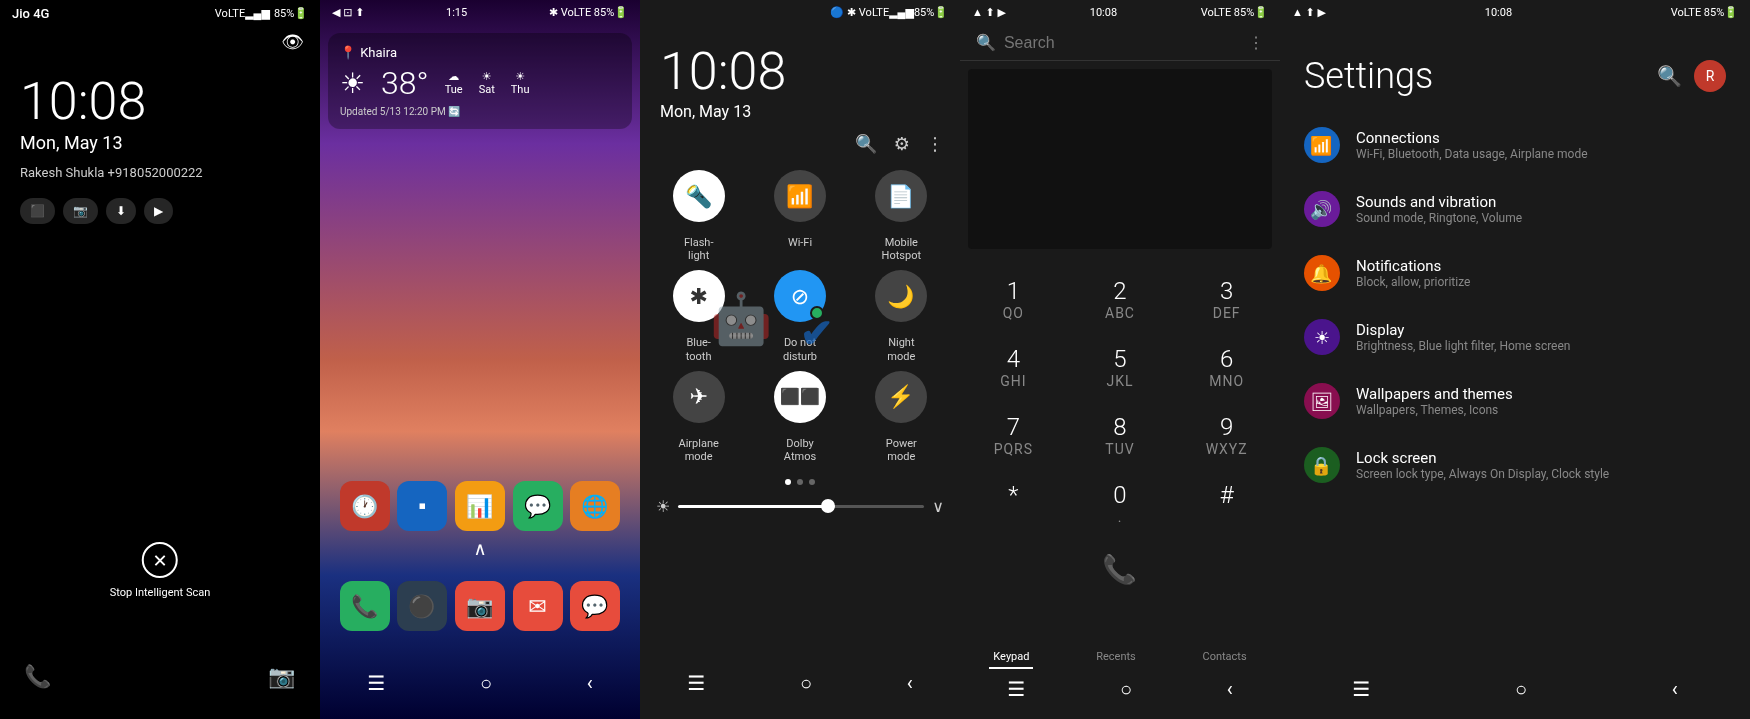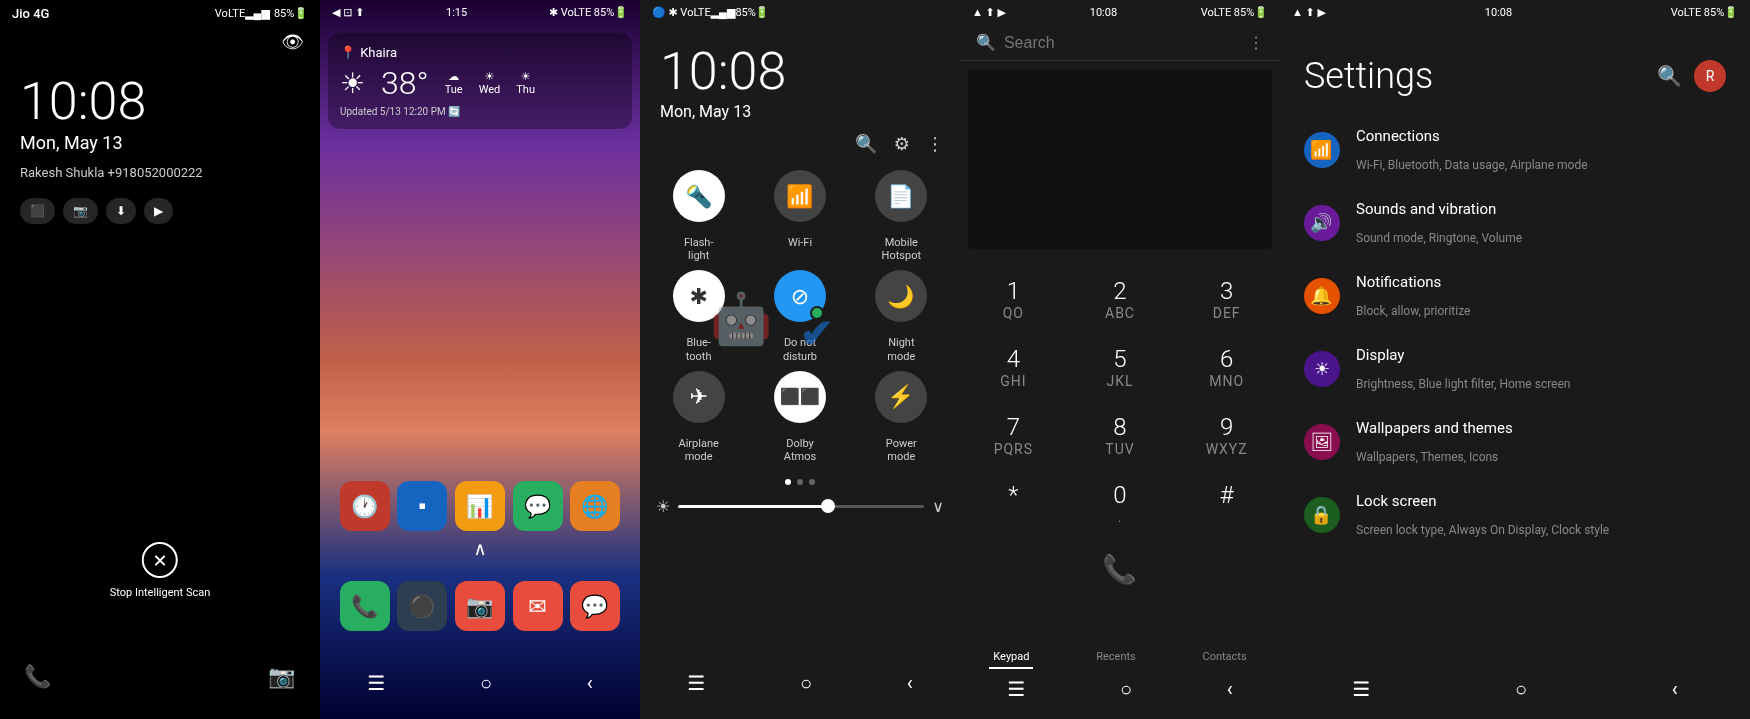--- a/index.html
+++ b/index.html
@@ -152,21 +152,21 @@
     .panel-3 {
       width: 320px;
       height: 719px;
       background: #1a1a1a;
       color: #fff;
       position: relative;
       flex-shrink: 0;
     }
     .panel-3 .status-bar {
       display: flex;
-      justify-content: flex-start;
+      justify-content: flex-end;
       padding: 6px 12px;
       font-size: 11px;
       color: #fff;
     }
     .panel-3 .time-block {
       padding: 16px 20px 8px;
     }
     .panel-3 .time-block .time { font-size: 52px; font-weight: 300; }
     .panel-3 .time-block .date { font-size: 16px; }
     .panel-3 .qs-toolbar {
@@ -342,21 +342,21 @@
       cursor: pointer;
     }
     .settings-item .s-icon {
       width: 36px; height: 36px;
       border-radius: 50%;
       display: flex; align-items: center; justify-content: center;
       font-size: 18px;
       flex-shrink: 0;
     }
     .settings-item .s-text .s-title { font-size: 15px; }
-    .settings-item .s-text .s-sub { font-size: 12px; color: #888; margin-top: 13px; }
+    .settings-item .s-text .s-sub { font-size: 12px; color: #888; margin-top: 0; }
     .panel-5 .nav-bar {
       position: absolute;
       bottom: 0;
       width: 100%;
       display: flex;
       justify-content: space-around;
       padding: 12px 0 18px;
     }
   </style>
 </head>
@@ -408,21 +408,21 @@
     <div class="temp-row">
       <span style="font-size:28px;">☀</span>
       <span style="font-size:32px; font-weight:300;">38°</span>
       <div class="forecast">
         <div style="text-align:center;">
           <div>☁</div>
             <div>Tue</div>
         </div>
         <div style="text-align:center;">
           <div>☀</div>
-            <div>Wed</div>
+            <div>Sat</div>
         </div>
         <div style="text-align:center;">
           <div>☀</div>
             <div>Thu</div>
         </div>
       </div>
     </div>
     <div class="updated">Updated 5/13 12:20 PM 🔄</div>
   </div>
 

